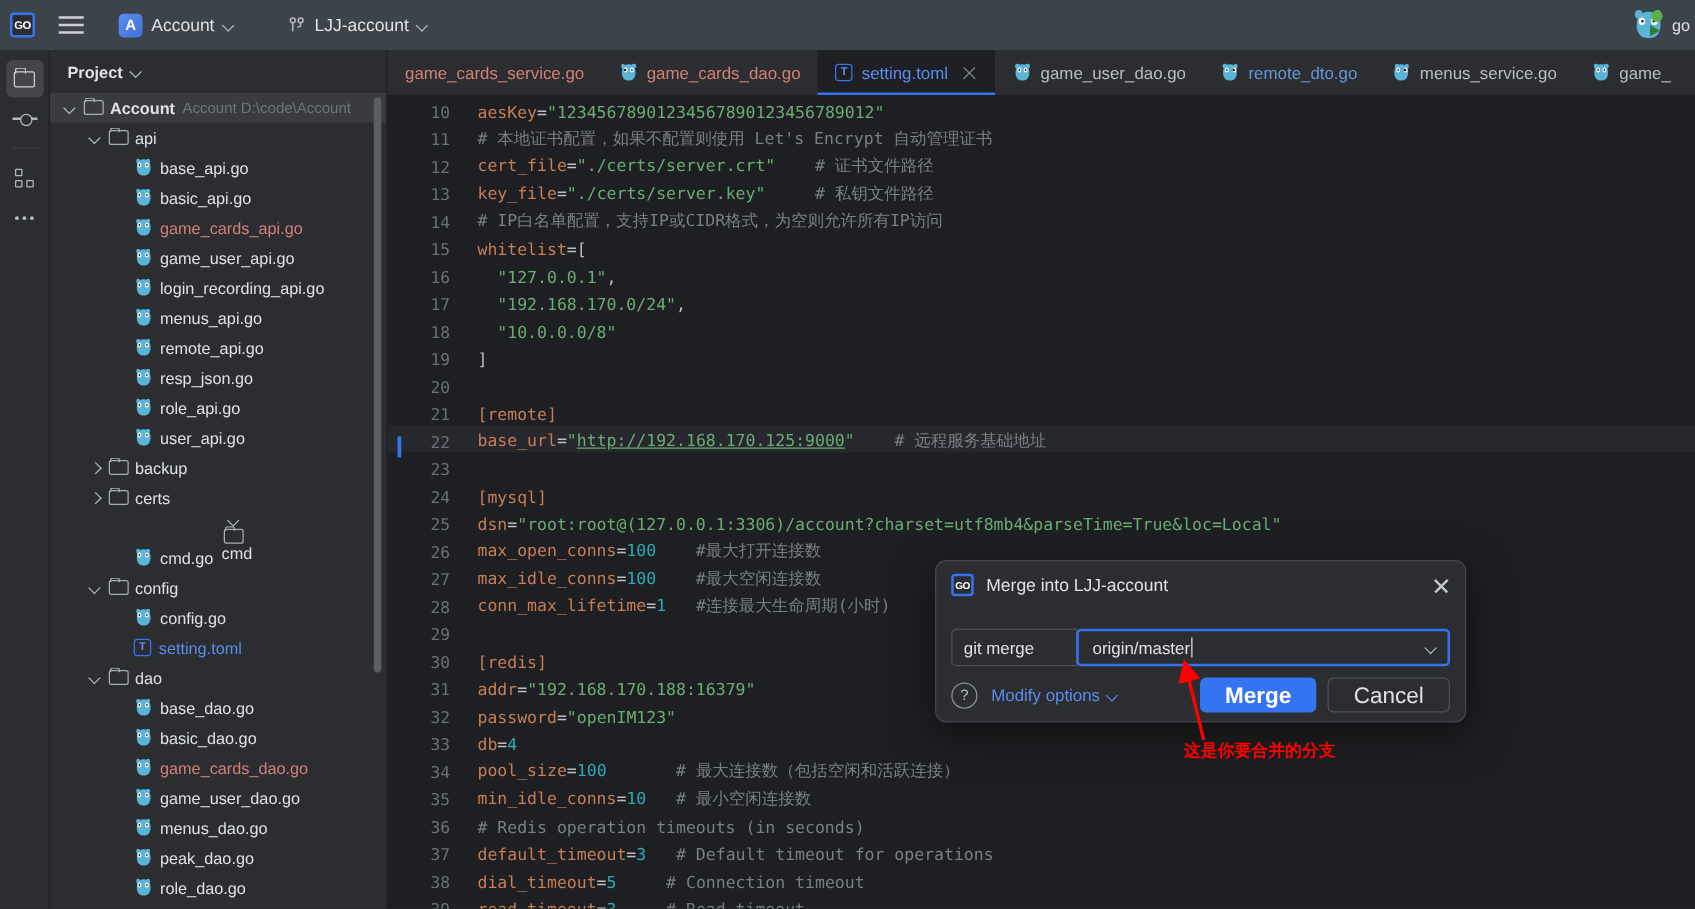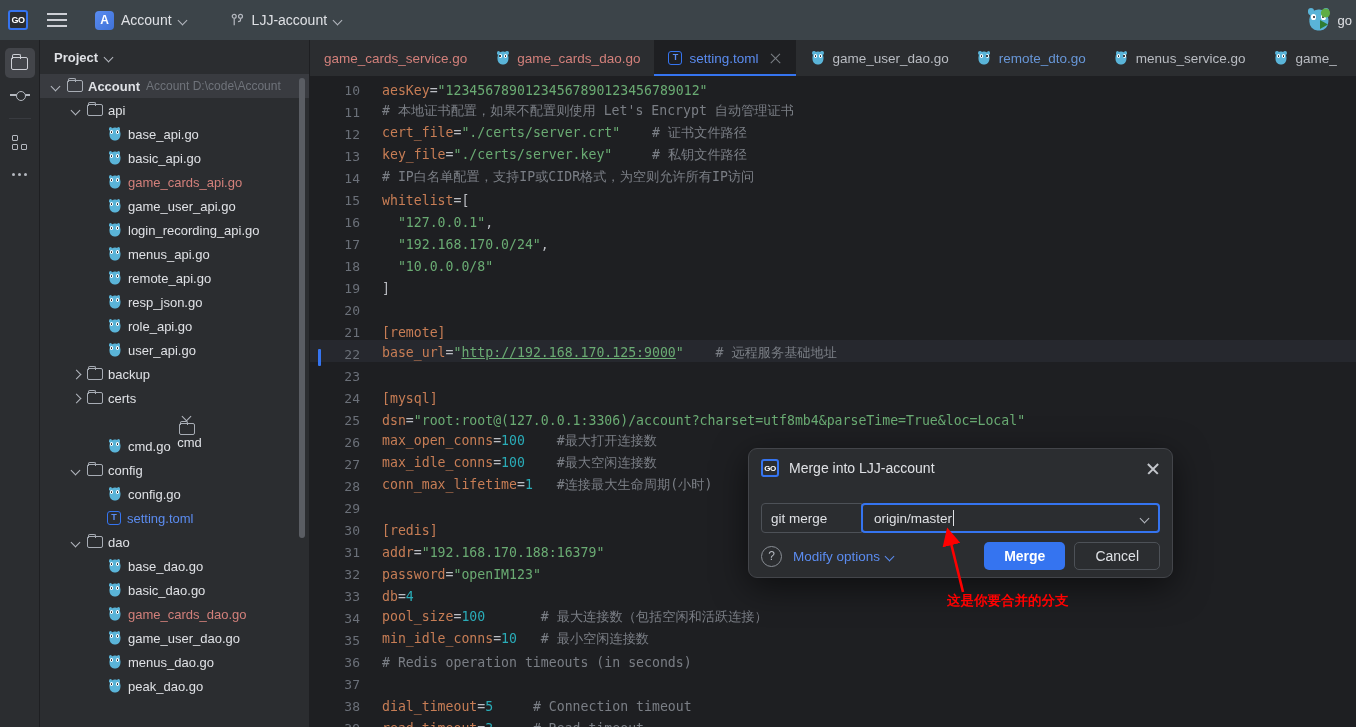--- a/index.html
+++ b/index.html
@@ -254,21 +254,21 @@
   }
   .help-btn {
     width: 21px; height: 21px; border: 1.5px solid #8a8f96; border-radius: 50%;
     font-size: 12px; color: #b4b8bf; display: flex; align-items: center; justify-content: center;
     flex: none;
   }
   .modify-link { font-size: 13.5px; color: #5b8cf0; display: flex; align-items: center; gap: 6px; }
   .modify-link .chev::before { border-color: #5b8cf0; }
   .dlg-btns { margin-left: auto; display: flex; gap: 9px; }
   .btn {
-    height: 28px; padding: 0 20px; border-radius: 5px; font-size: 14px;
+    height: 28px; padding: 0 20px; border-radius: 5px; font-size: 18px;
     display: flex; align-items: center; justify-content: center;
   }
   .btn.primary { background: #3574f0; color: #fff; font-weight: 700; }
   .btn.ghost { border: 1px solid #4d5157; color: #dfe1e5; }
 
   
   .anno-svg { position: absolute; left: 0; top: 0; width: 1356px; height: 727px; pointer-events: none; }
   .anno-text {
     position: absolute; left: 947px; top: 592px;
     color: #ff0000; font-size: 13.5px; font-weight: 700;
@@ -583,20 +583,31 @@
           <span class="twisty " style="margin-right: 4px;"></span>
           <span class="gopher" style="width: 15px; height: 15px; margin-right: 6px;">
             <span class="ear-l"></span>
             <span class="ear-r"></span>
             <span class="body"></span>
             <span class="eye-l"></span>
             <span class="eye-r"></span>
           </span>
           <span class="lbl">peak_dao.go</span>
         </div>
+        <div class="row" style="padding-left: 50px;">
+          <span class="twisty " style="margin-right: 4px;"></span>
+          <span class="gopher" style="width: 15px; height: 15px; margin-right: 6px;">
+            <span class="ear-l"></span>
+            <span class="ear-r"></span>
+            <span class="body"></span>
+            <span class="eye-l"></span>
+            <span class="eye-r"></span>
+          </span>
+          <span class="lbl">role_dao.go</span>
+        </div>
       </div>
     <div class="panel-scroll"></div>
   </div>
 
   <div class="editor">
     <div class="tabbar" id="tabbar">
         <div class="tab">
           <span class="tname red">game_cards_service.go</span>
         </div>
         <div class="tab">
@@ -759,20 +770,21 @@
         <div class="cline">
           <div class="gut">35</div>
           <div class="ctext"><span class="k">min_idle_conns</span><span class="p">=</span><span class="n">10</span><span class="c">   # 最小空闲连接数</span></div>
         </div>
         <div class="cline">
           <div class="gut">36</div>
           <div class="ctext"><span class="c"># Redis operation timeouts (in seconds)</span></div>
         </div>
         <div class="cline">
           <div class="gut">37</div>
+          <div class="ctext"><span class="k">default_timeout</span><span class="p">=</span><span class="n">3</span><span class="c">   # Default timeout for operations</span></div>
         </div>
         <div class="cline">
           <div class="gut">38</div>
           <div class="ctext"><span class="k">dial_timeout</span><span class="p">=</span><span class="n">5</span><span class="c">     # Connection timeout</span></div>
         </div>
         <div class="cline">
           <div class="gut">39</div>
           <div class="ctext"><span class="k">read_timeout</span><span class="p">=</span><span class="n">3</span><span class="c">     # Read timeout</span></div>
         </div>
       </div>

